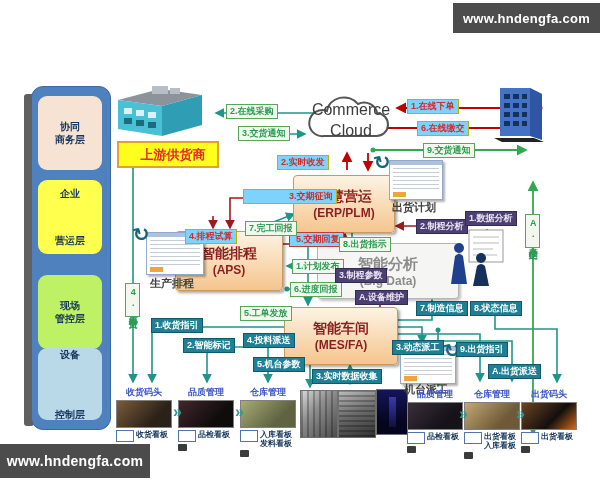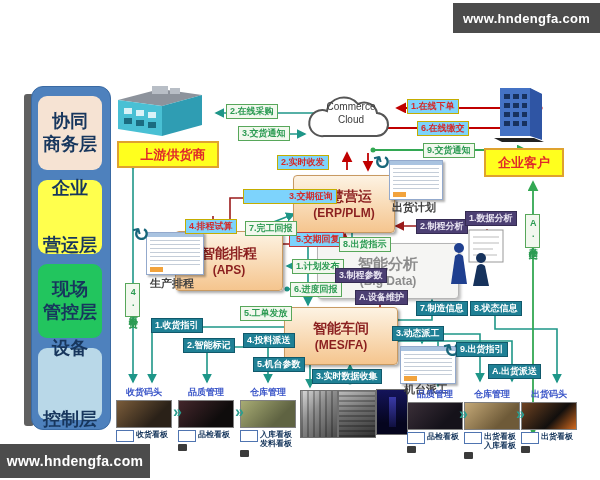--- a/index.html
+++ b/index.html
@@ -5,21 +5,21 @@
   html,body{margin:0;padding:0;}
   body{font-family:"Liberation Sans","DejaVu Sans",sans-serif;background:#e9e9e9;}
   #stage{position:relative;width:600px;height:480px;background:#ffffff;overflow:hidden;}
 
   .wm{position:absolute;background:#4c4c4c;color:#fff;display:flex;align-items:center;justify-content:center;
       font-weight:bold;font-size:13px;z-index:20;letter-spacing:.3px;}
 
   .shadow-strip{position:absolute;left:24px;top:94px;width:10px;height:332px;background:#606060;border-radius:3px;z-index:1;}
   .layer-frame{position:absolute;left:31px;top:86px;width:78px;height:342px;background:#4e81bd;border:1px solid #3a6aa3;border-radius:12px;z-index:2;}
   .layer-box{position:absolute;width:64px;height:74px;left:38px;border-radius:9px;display:flex;flex-direction:column;
-      align-items:center;justify-content:center;font-weight:bold;font-size:18px;color:#17365d;line-height:1.3;z-index:3;}
+      align-items:center;justify-content:center;font-weight:bold;font-size:10px;color:#17365d;line-height:1.3;z-index:3;}
 
   svg.connectors{position:absolute;left:0;top:0;z-index:2;}
 
   .mainbox{position:absolute;display:flex;flex-direction:column;justify-content:center;align-items:center;border-radius:4px;z-index:4;text-align:center;}
   .mainbox.orange{background:linear-gradient(180deg,#fdf3e3,#f5c58e);border:1.5px solid #c89a62;box-shadow:2px 2px 3px rgba(0,0,0,.35);color:#8b1f1f;}
   .mainbox.gray{background:#f5f5f3;border:1px solid #b5b5b5;color:#8c8c8c;box-shadow:2px 2px 3px rgba(0,0,0,.25);}
   .mainbox .t1{font-weight:bold;font-size:14px;}
   .mainbox .t2{font-weight:bold;font-size:12px;}
   .mainbox.gray .t1{font-size:15px;}
 
@@ -57,21 +57,21 @@
   .blabels{font-weight:bold;font-size:8px;color:#16365c;line-height:1.15;white-space:nowrap;}
 
   .photo{position:absolute;border:1px solid #6f6f6f;z-index:4;}
   .photo.gray1{background:linear-gradient(135deg,#d8d8d8,#8f8f8f 40%,#4a4a4a),repeating-linear-gradient(90deg,rgba(0,0,0,.25) 0 2px,transparent 2px 6px);background-blend-mode:multiply;}
   .photo.gray2{background:linear-gradient(160deg,#bdbdbd,#6f6f6f 45%,#2f2f2f),repeating-linear-gradient(0deg,rgba(0,0,0,.25) 0 2px,transparent 2px 5px);background-blend-mode:multiply;}
   .photo.blue{background:linear-gradient(180deg,#14145a,#05051e 75%);}
   .photo.blue::after{content:"";position:absolute;left:40%;top:15%;width:22%;height:70%;background:linear-gradient(180deg,#3a3aa8,#101040);}
 
   .chev{position:absolute;color:#2a9d8f;font-weight:bold;font-size:16px;z-index:6;line-height:1;}
   .cloud-wrap{position:absolute;z-index:4;}
-  .cloud-text{position:absolute;left:0;top:20px;width:100%;text-align:center;font-size:10px;color:#3c3c3c;line-height:1.3;z-index:5;}
+  .cloud-text{position:absolute;left:0;top:20px;width:100%;text-align:center;font-size:16px;color:#3c3c3c;line-height:1.3;z-index:5;}
   .bldg{position:absolute;z-index:4;}
   .people{position:absolute;z-index:6;}
 </style>
 </head>
 <body>
 
 <div id="stage">
 
   <div class="wm" style="left:453px;top:3px;width:147px;height:30px;">www.hndengfa.com</div>
   <div class="wm" style="left:0px;top:444px;width:150px;height:34px;font-size:14px;">www.hndengfa.com</div>
@@ -79,21 +79,21 @@
   <div class="shadow-strip"></div>
   <div class="layer-frame"></div>
   <div class="layer-box" style="top:96px;background:#f6e3d3;">
     <span>协同</span>
     <span>商务层</span>
   </div>
   <div class="layer-box" style="top:180px;background:#ffff4d;gap:34px;">
     <span>企业</span>
     <span>营运层</span>
   </div>
-  <div class="layer-box" style="top:264px;background:#22c55e;">
+  <div class="layer-box" style="top:275px;background:#bef264;">
     <span>现场</span>
     <span>管控层</span>
   </div>
   <div class="layer-box" style="top:348px;height:72px;background:#b9d8e8;gap:47px;">
     <span>设备</span>
     <span>控制层</span>
   </div>
 
   <svg class="connectors" width="600" height="480">
     <defs>
@@ -215,21 +215,20 @@
         <rect x="36" y="23" width="5" height="5"></rect>
       <rect x="18" y="32" width="6" height="5"></rect>
         <rect x="27" y="32" width="6" height="5"></rect>
         <rect x="36" y="32" width="5" height="5"></rect>
       <rect x="18" y="41" width="6" height="5"></rect>
         <rect x="27" y="41" width="6" height="5"></rect>
         <rect x="36" y="41" width="5" height="5"></rect>
     </g>
     <polygon points="8,58 48,58 58,62 16,62" fill="#222"></polygon>
   </svg>
-  <div class="node-label" style="left:484px;top:148px;width:76px;height:25px;">企业客户</div>
 
   <div class="mainbox orange" style="left:293px;top:175px;width:100px;height:56px;">
     <span class="t1">智慧营运</span>
     <span class="t2">(ERP/PLM)</span>
   </div>
   <div class="mainbox orange" style="left:175px;top:231px;width:106px;height:58px;">
     <span class="t1">智能排程</span>
     <span class="t2">(APS)</span>
   </div>
   <div class="mainbox gray" style="left:317px;top:243px;width:140px;height:54px;">
@@ -274,42 +273,42 @@
     <div class="head"></div>
       <div class="rows"></div>
       <div class="accent"></div>
   </div>
   <div class="caption" style="left:404px;top:382px;">机台派工</div>
 
   <div class="lb y" style="left:277px;top:155px;">2.实时收发</div>
   <div class="lb y" style="left:407px;top:99px;">1.在线下单</div>
   <div class="lb y" style="left:417px;top:121px;">6.在线缴交</div>
   <div class="lb y" style="left:243px;top:189px;padding-left:45px;">3.交期征询</div>
-  <div class="lb y" style="left:185px;top:219px;">4.排程试算</div>
+  <div class="lb y" style="left:185px;top:229px;">4.排程试算</div>
   <div class="lb y" style="left:289px;top:232px;border-color:#c23a3a;padding-left:6px;">5.交期回复</div>
 
   <div class="lb g" style="left:226px;top:104px;">2.在线采购</div>
   <div class="lb g" style="left:238px;top:126px;">3.交货通知</div>
   <div class="lb g" style="left:423px;top:143px;">9.交货通知</div>
   <div class="lb g" style="left:245px;top:221px;">7.完工回报</div>
   <div class="lb g" style="left:292px;top:259px;">1.计划发布</div>
   <div class="lb g" style="left:290px;top:282px;">6.进度回报</div>
   <div class="lb g" style="left:339px;top:237px;">8.出货指示</div>
   <div class="lb g" style="left:240px;top:306px;">5.工单发放</div>
   <div class="lb g vert" style="left:125px;top:283px;">4.原料交货</div>
   <div class="lb g vert" style="left:525px;top:214px;">A.产品交运</div>
 
   <div class="lb t" style="left:151px;top:318px;">1.收货指引</div>
   <div class="lb t" style="left:183px;top:338px;">2.智能标记</div>
   <div class="lb t" style="left:243px;top:333px;">4.投料派送</div>
   <div class="lb t" style="left:253px;top:357px;">5.机台参数</div>
   <div class="lb t" style="left:312px;top:369px;">3.实时数据收集</div>
   <div class="lb t" style="left:416px;top:301px;">7.制造信息</div>
   <div class="lb t" style="left:470px;top:301px;">8.状态信息</div>
-  <div class="lb t" style="left:392px;top:326px;">3.动态派工</div>
+  <div class="lb t" style="left:392px;top:340px;">3.动态派工</div>
   <div class="lb t" style="left:456px;top:342px;">9.出货指引</div>
   <div class="lb t" style="left:488px;top:364px;">A.出货派送</div>
 
   <div class="lb p" style="left:416px;top:219px;">2.制程分析</div>
   <div class="lb p" style="left:465px;top:211px;">1.数据分析</div>
   <div class="lb p" style="left:335px;top:268px;">3.制程参数</div>
   <div class="lb p" style="left:355px;top:290px;">A.设备维护</div>
 
   <div class="panel" style="left:116px;top:386px;">
     <div class="panel-title">收货码头</div>

